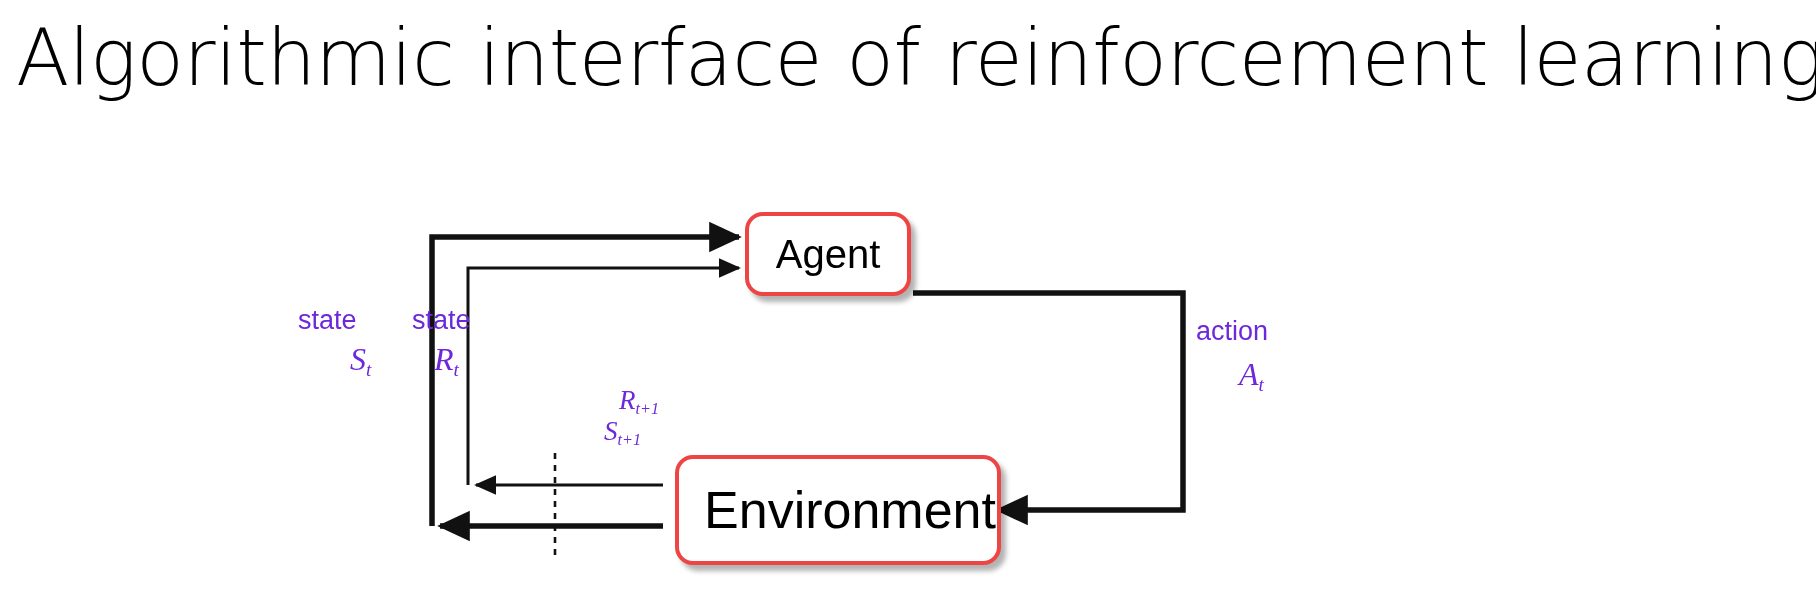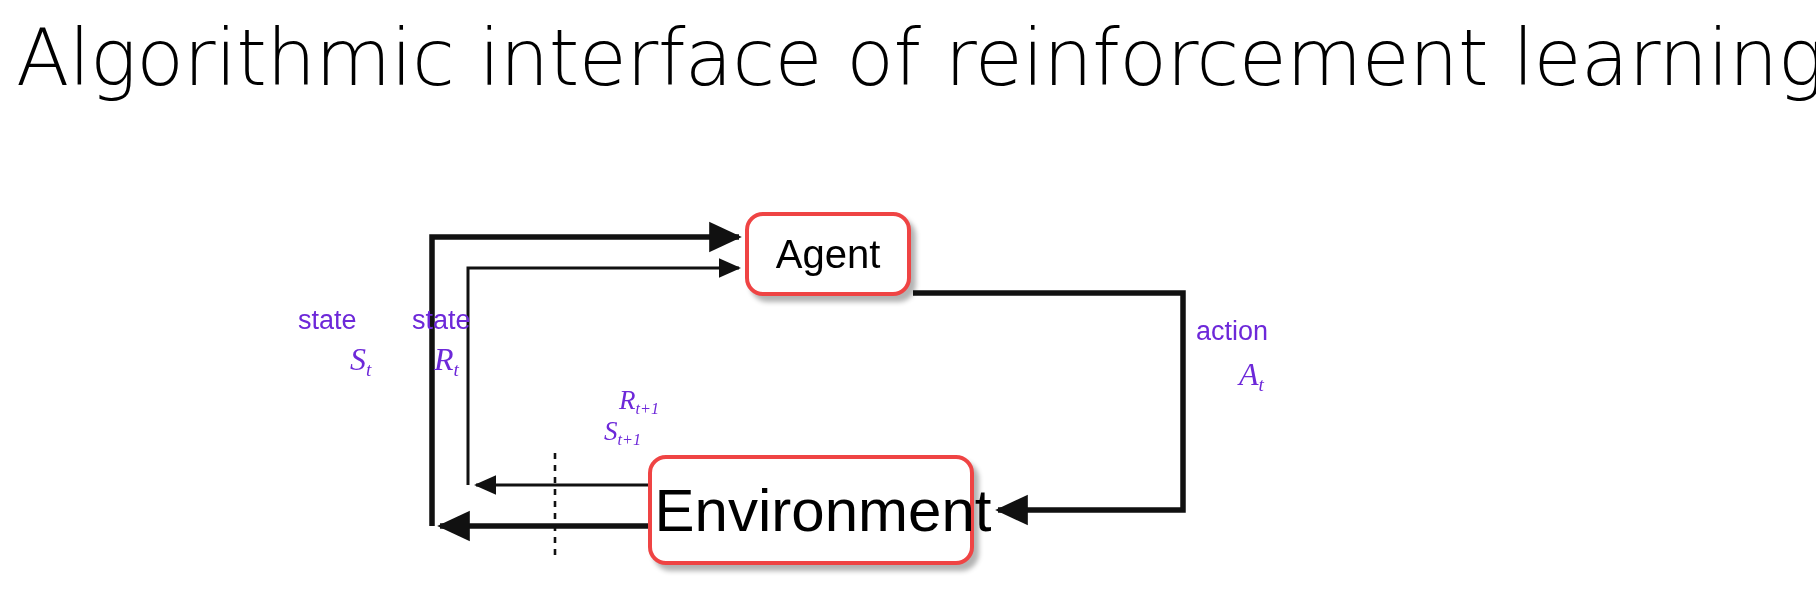--- a/index.html
+++ b/index.html
@@ -72,25 +72,25 @@
     user-select: none;
   }
   #agent-box {
     left: 745px;
     top: 72px;
     width: 166px;
     height: 84px;
     font-size: 40px;
   }
   #environment-box {
-    left: 648px;
+    left: 675px;
     top: 315px;
     width: 326px;
     height: 110px;
-    font-size: 60px;
+    font-size: 52px;
     padding-left: 24px;
   }
 
   
   .annot {
     position: absolute;
     white-space: nowrap;
     user-select: none;
     color: #6d28d9;
   }

